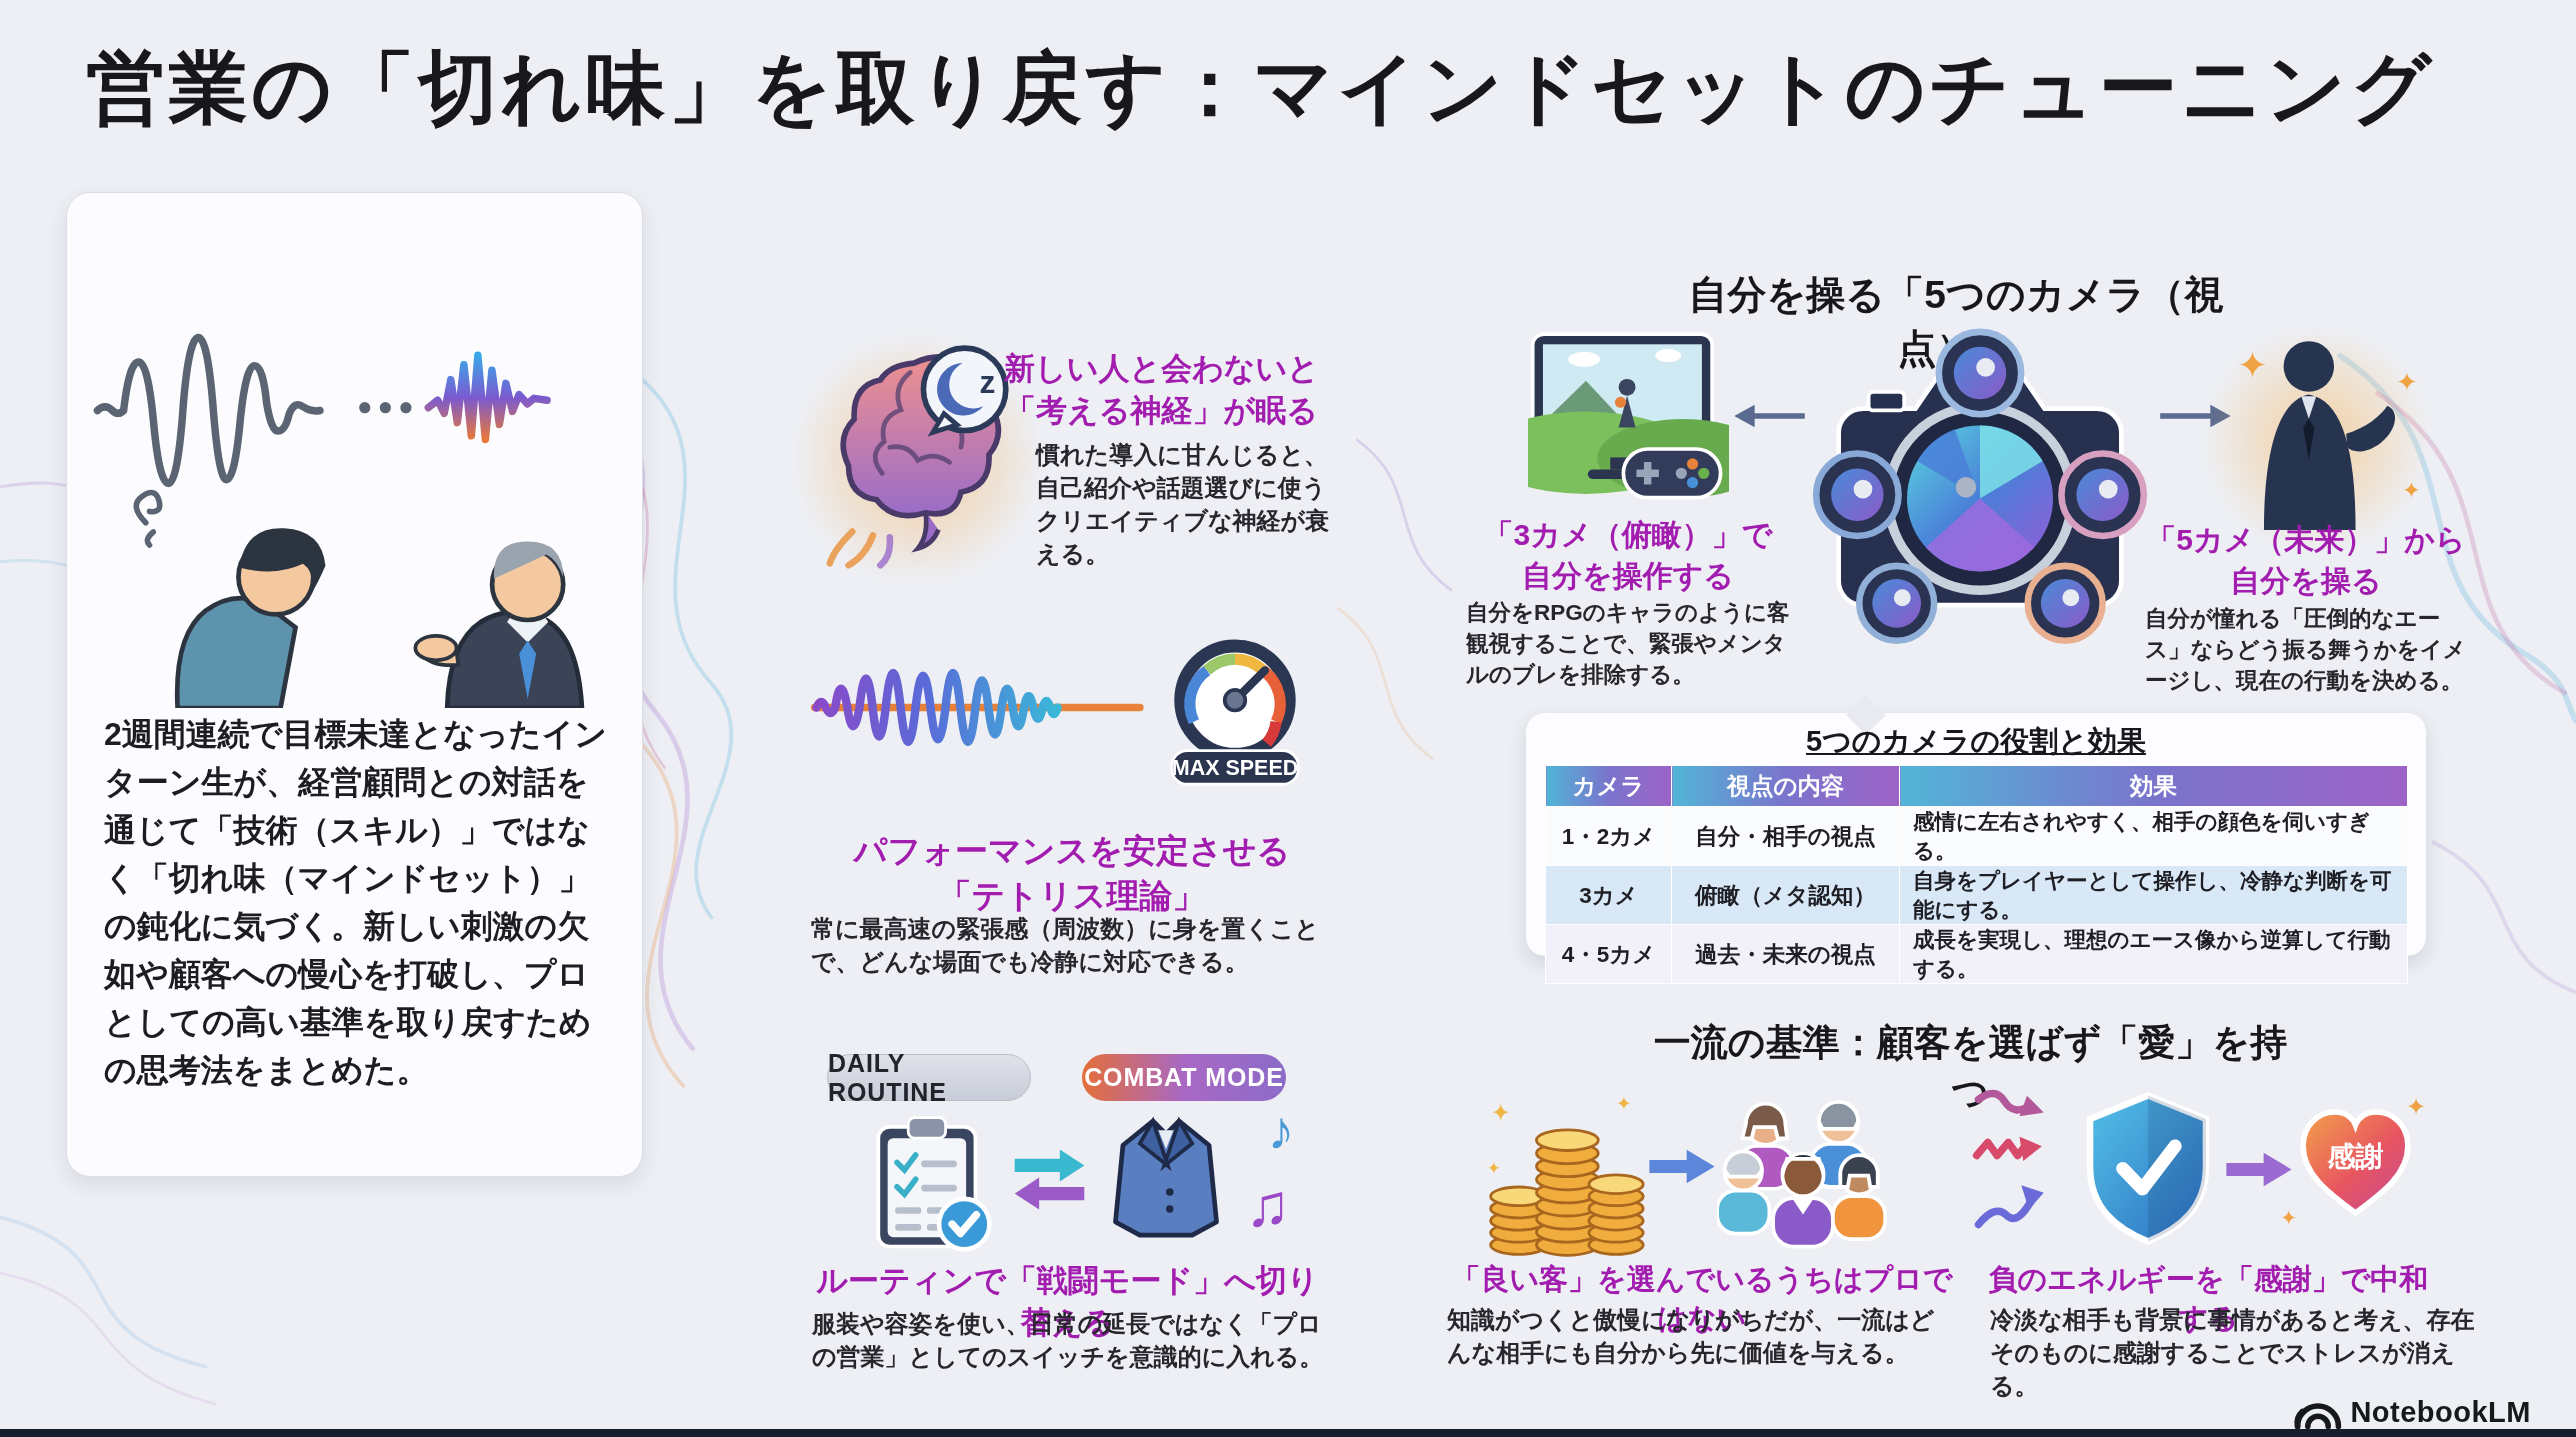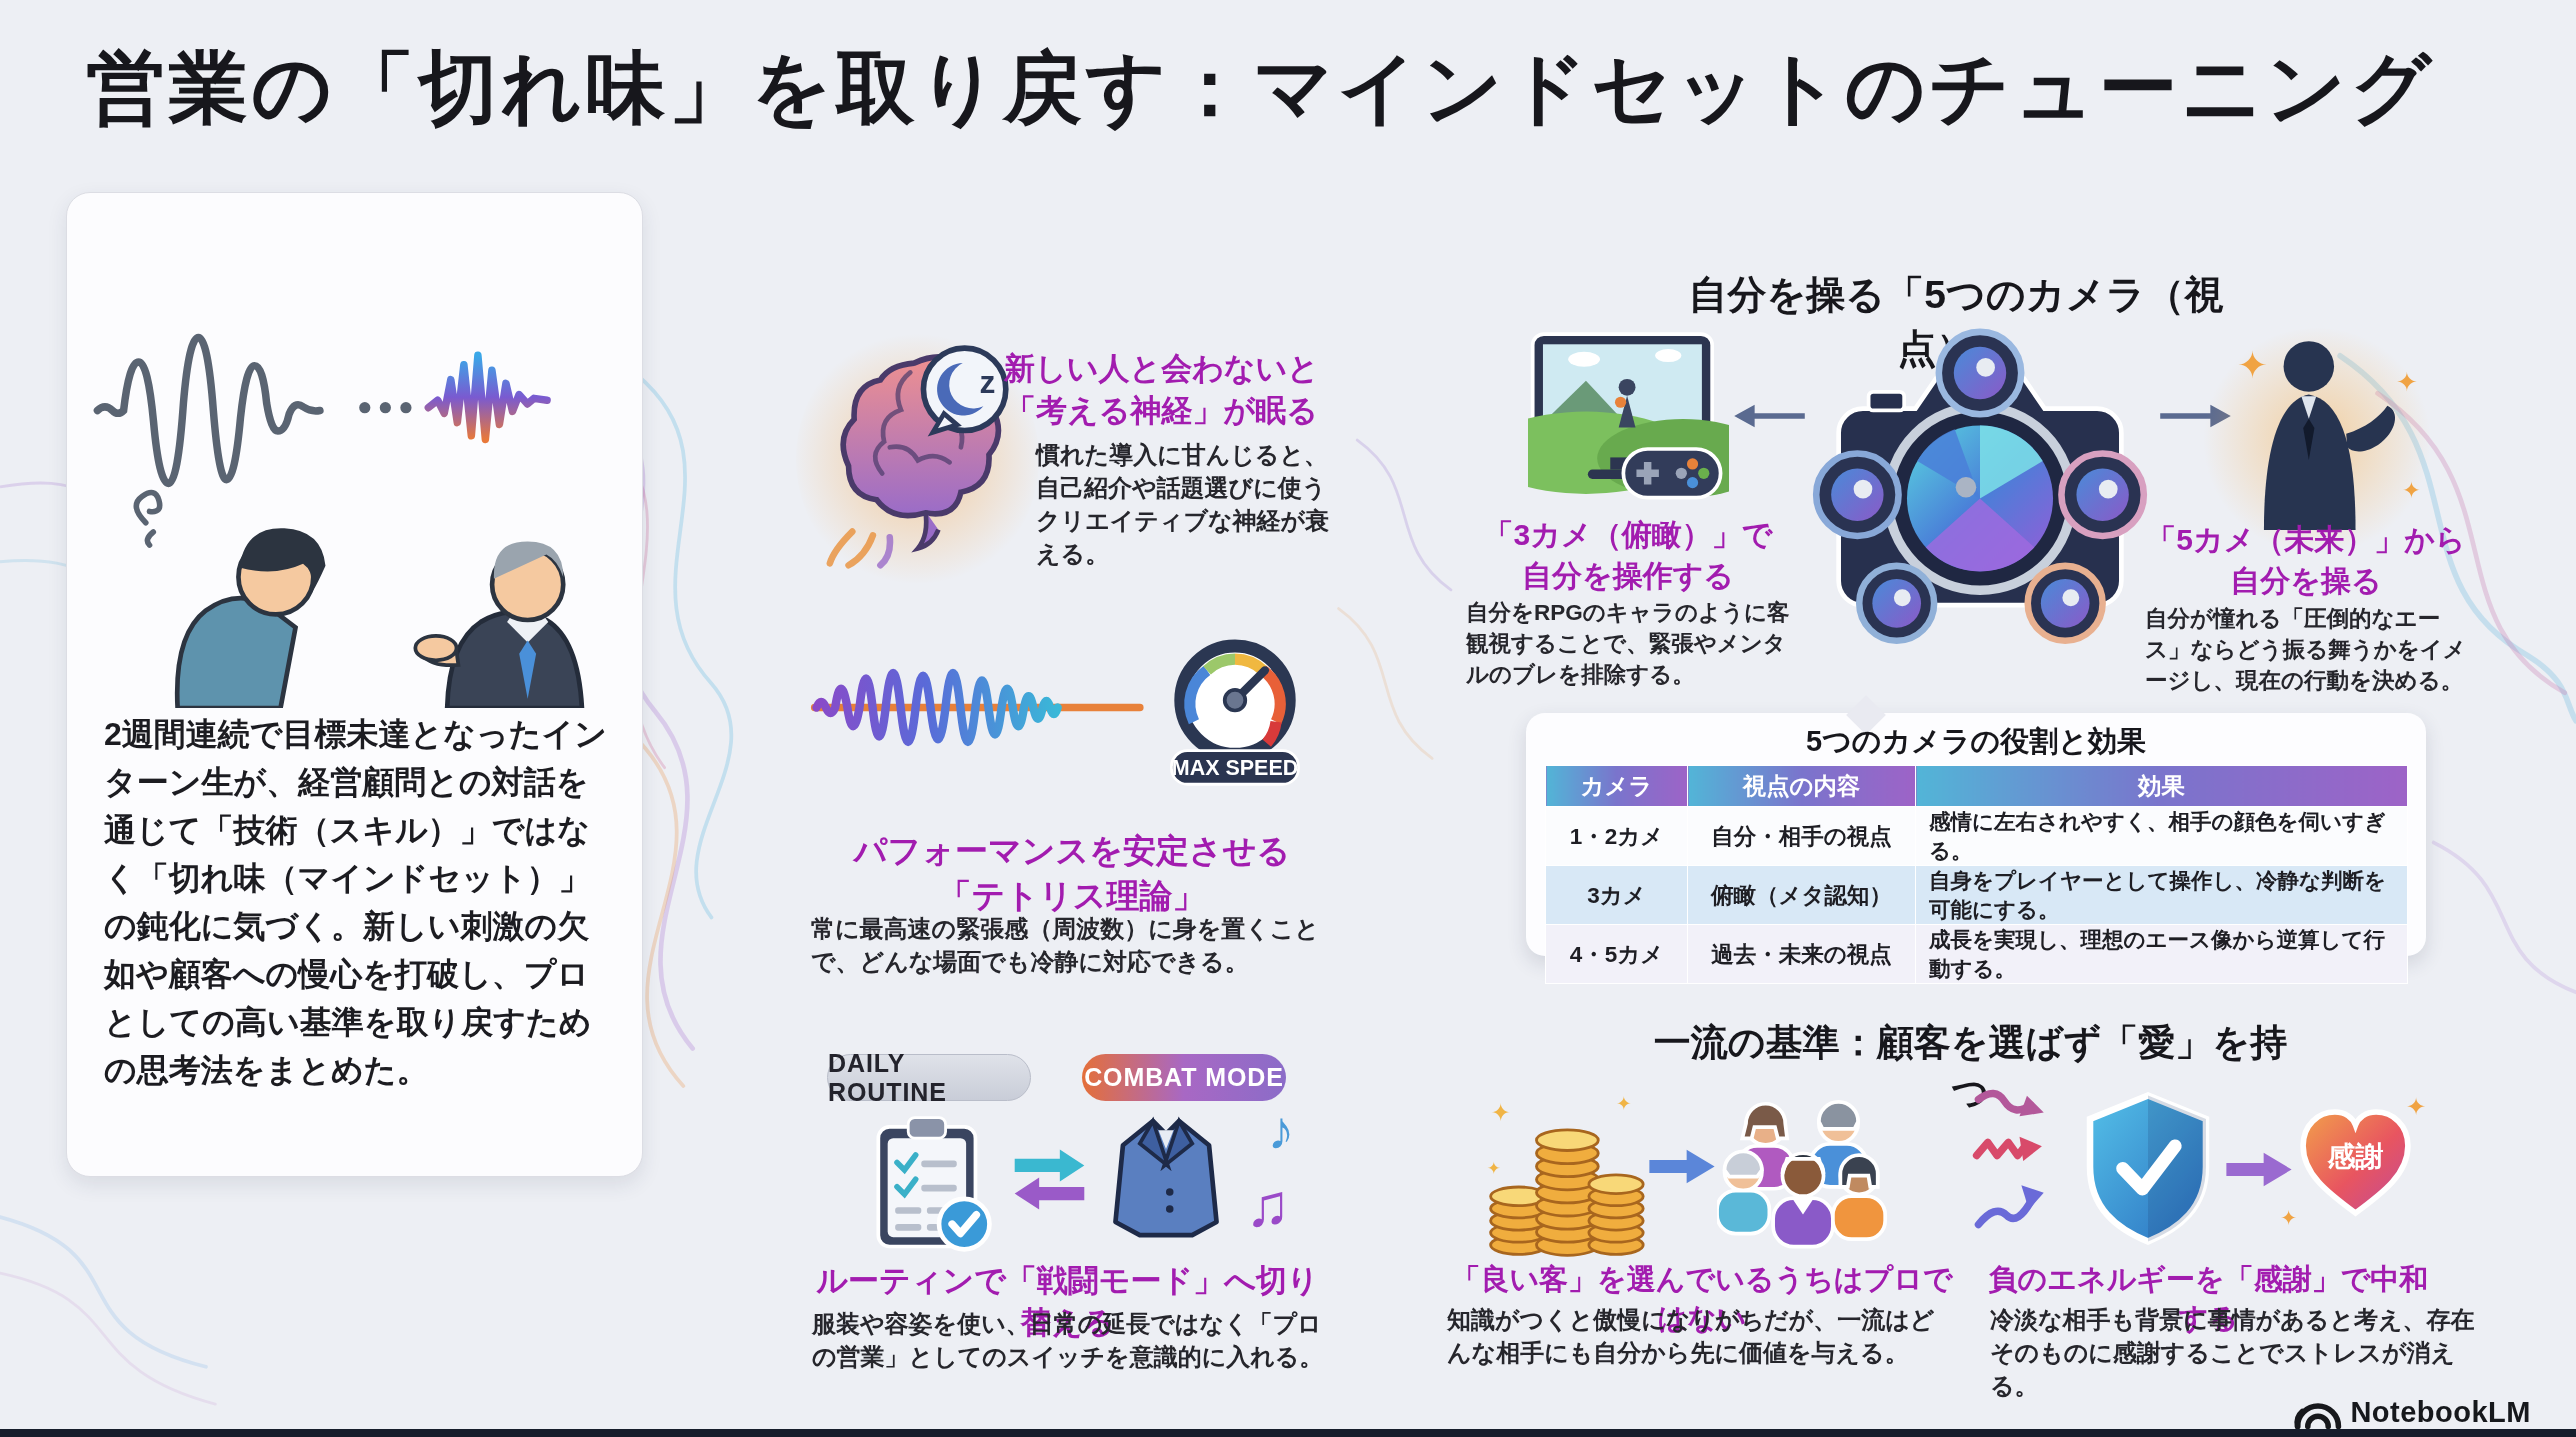--- a/index.html
+++ b/index.html
@@ -18,29 +18,29 @@
   .sec-h { font-weight:900; color:#17171c; text-align:center; }
   .sub-h { font-weight:900; color:#a21caf; text-align:center; line-height:1.35; }
   .body-t { font-weight:700; color:#26262c; line-height:1.38; }
 
   .pill { position:absolute; height:47px; border-radius:24px; display:flex; align-items:center; justify-content:center; font-size:25px; font-weight:900; letter-spacing:0.9px; }
   .pill-daily { left:827px; top:1054px; width:204px; background:linear-gradient(180deg,#dfe2e9,#c9cdd8); color:#23232c; border:0.9px solid #b9bdc9; }
   .pill-combat { left:1082px; top:1054px; width:204px; background:linear-gradient(90deg,#e46f3a,#a868c4,#8b6cc8); color:#ffffff; }
 
   .table-card { left:1526px; top:713px; width:900px; height:243px; background:#fdfdff; border-radius:19px; box-shadow:0 7.5px 19px rgba(40,50,80,.14); }
   .table-tail { position:absolute; left:326px; top:-12px; width:28px; height:28px; background:#e9eaf1; transform:rotate(45deg); }
-  .table-title { position:absolute; left:0; top:9.4px; width:100%; text-align:center; font-size:29px; font-weight:900; color:#17171c; }
+  .table-title { position:absolute; left:0; top:9.4px; width:100%; text-align:center; font-size:29px; font-weight:900; color:#17171c;text-decoration:underline; }
   table.cam { position:absolute; left:19px; top:52px; width:863px; border-collapse:collapse; }
   table.cam th { height:41px; background:linear-gradient(90deg,#52b5d7,#7a74cc,#9d63c7); color:#fff; font-size:23.4px; font-weight:900; border:1.9px solid #fff; }
   table.cam td { height:48px; font-size:22.5px; font-weight:800; color:#1e1e24; border:1.9px solid #fff; text-align:center; }
   table.cam td.left { text-align:left; padding:0 13px; font-weight:700; font-size:21.5px; }
   table.cam tr.r1 td { background:#fbfcfe; }
   table.cam tr.r2 td { background:#d8e8f6; }
   table.cam tr.r3 td { background:#f2f1f9; }
-  .col1 { width:142px; } .col2 { width:228px; }
+  .col1 { width:126px; } .col2 { width:228px; }
 
   .brand { right:45px; top:1393px; display:flex; align-items:center; gap:6px; position:absolute; }
   .brand-name { font-size:29px; font-weight:700; color:#16181c; letter-spacing:0.5px; }
   .bottom-bar { position:absolute; left:0; bottom:0; width:100%; height:9.4px; background:#161d2b; }
   .spark { position:absolute; color:#f0a343; font-weight:900; }
 </style>
 </head>
 <body>
 
 <div class="canvas">

